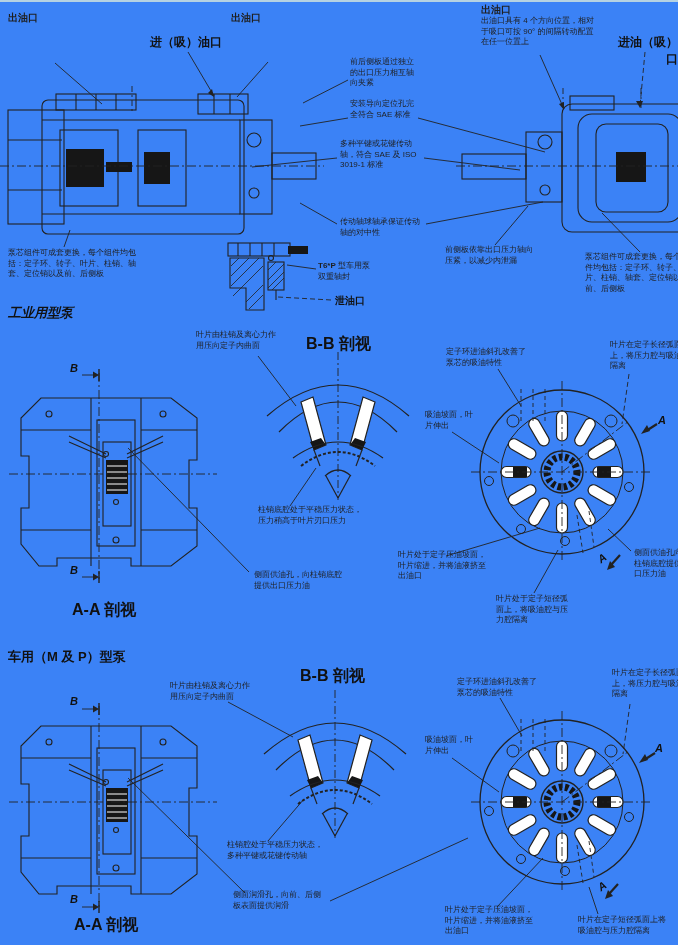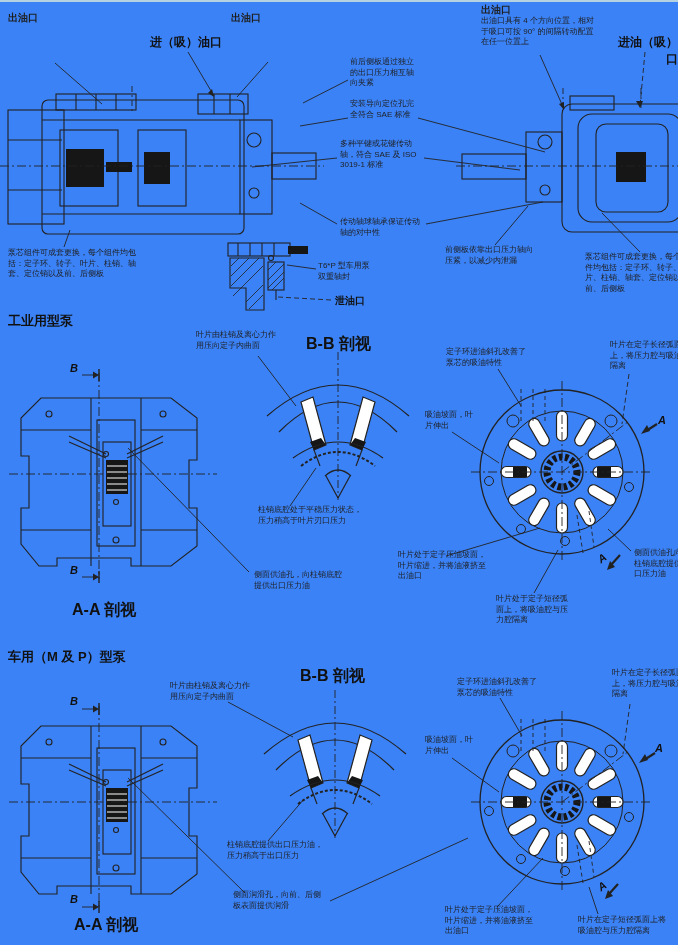--- a/index.html
+++ b/index.html
@@ -5,21 +5,21 @@
   html,body{margin:0;padding:0;background:#fff;}
   .canvas{position:relative;width:678px;height:945px;background:#3b82f6;overflow:hidden;
           font-family:"Liberation Sans","DejaVu Sans",sans-serif;color:#1f1f1f;}
   svg.base{position:absolute;left:0;top:0;}
   .ann{position:absolute;font-size:8px;line-height:10.5px;color:#1f1f1f;}
   .ann .t{font-weight:700;font-size:10px;line-height:13px;}
   .big{position:absolute;font-weight:700;font-size:12px;color:#111;text-align:right;}
   .hdr{position:absolute;font-weight:700;font-size:13px;color:#111;}
   .vlabel{position:absolute;font-weight:700;font-size:16px;color:#111;}
   .mk{position:absolute;font-weight:700;font-style:italic;font-size:11px;color:#111;}
-  .seal .m{font-weight:400;margin-top:36px;}
+  .seal .m{font-weight:700;margin-top:36px;}
   .bold-ann{position:absolute;font-weight:700;font-size:10px;color:#111;}
   .rule{position:absolute;left:0;top:937;width:700px;height:2px;background:#b5d2e2;}
 </style>
 </head>
 <body>
 
 <div class="canvas">
 
   <svg class="base" width="700" height="945" viewBox="0 0 700 945">
     <defs>
@@ -281,21 +281,21 @@
   <div class="ann" style="left:445px;top:245px;width:90px;font-family:Liberation Serif, serif;">前侧板依靠出口压力轴向压紧，以减少内泄漏</div>
   <div class="ann" style="left:8px;top:248px;width:128px;">泵芯组件可成套更换，每个组件均包括：定子环、转子、叶片、柱销、轴套、定位销以及前、后侧板</div>
   <div class="ann" style="left:585px;top:252px;width:106px;">泵芯组件可成套更换，每个组件均包括：定子环、转子、叶片、柱销、轴套、定位销以及前、后侧板</div>
 
   <div class="ann seal" style="left:318px;top:261px;width:72px;">
     <span class="m">T6*P</span><span> 型车用泵</span>
     <div>双重轴封</div>
   </div>
   <div class="bold-ann" style="left:335px;top:294px;">泄油口</div>
 
-  <div class="hdr" style="left:8px;top:312px;">工业用型泵</div>
+  <div class="hdr" style="left:8px;top:304px;font-style:italic;">工业用型泵</div>
 
   <div class="mk" style="left:70px;top:362px;">B</div>
   <div class="mk" style="left:70px;top:564px;">B</div>
   <div class="vlabel" style="left:72px;top:600px;">A-A 剖视</div>
   <div class="vlabel" style="left:306px;top:334px;">B-B 剖视</div>
 
   <div class="ann" style="left:196px;top:330px;width:80px;">叶片由柱销及离心力作用压向定子内曲面</div>
   <div class="ann" style="left:230px;top:505px;width:110px;margin-left:28px;">柱销底腔处于平稳压力状态，压力稍高于叶片刃口压力</div>
   <div class="ann" style="left:254px;top:570px;width:88px;">侧面供油孔，向柱销底腔提供出口压力油</div>
   <div class="ann" style="left:446px;top:347px;width:80px;">定子环进油斜孔改善了泵芯的吸油特性</div>
@@ -308,21 +308,21 @@
   <div class="mk" style="left:598px;top:552px;transform:rotate(-35deg);">A</div>
 
   <div class="hdr" style="left:8px;top:648px;">车用（M 及 P）型泵</div>
 
   <div class="mk" style="left:70px;top:695px;">B</div>
   <div class="mk" style="left:70px;top:893px;">B</div>
   <div class="vlabel" style="left:74px;top:915px;">A-A 剖视</div>
   <div class="vlabel" style="left:300px;top:666px;">B-B 剖视</div>
 
   <div class="ann" style="left:170px;top:681px;width:80px;">叶片由柱销及离心力作用压向定子内曲面</div>
-  <div class="ann" style="left:227px;top:840px;width:102px;">柱销底腔提供出口压力油，压力稍高于出口压力</div>
+  <div class="ann" style="left:227px;top:840px;width:102px;">柱销腔处于平稳压力状态，多种平键或花键传动轴</div>
   <div class="ann" style="left:233px;top:890px;width:88px;">侧面润滑孔，向前、后侧板表面提供润滑</div>
   <div class="ann" style="left:457px;top:677px;width:80px;">定子环进油斜孔改善了泵芯的吸油特性</div>
   <div class="ann" style="left:612px;top:668px;width:82px;">叶片在定子长径弧面上，将压力腔与吸油腔隔离</div>
   <div class="ann" style="left:425px;top:735px;width:48px;">吸油坡面，叶片伸出</div>
   <div class="ann" style="left:445px;top:905px;width:94px;">叶片处于定子压油坡面，叶片缩进，并将油液挤至出油口</div>
   <div class="ann" style="left:578px;top:915px;width:90px;">叶片在定子短径弧面上将吸油腔与压力腔隔离</div>
   <div class="mk" style="left:655px;top:742px;">A</div>
   <div class="mk" style="left:598px;top:880px;transform:rotate(-35deg);">A</div>
 
   <div class="rule"></div>

